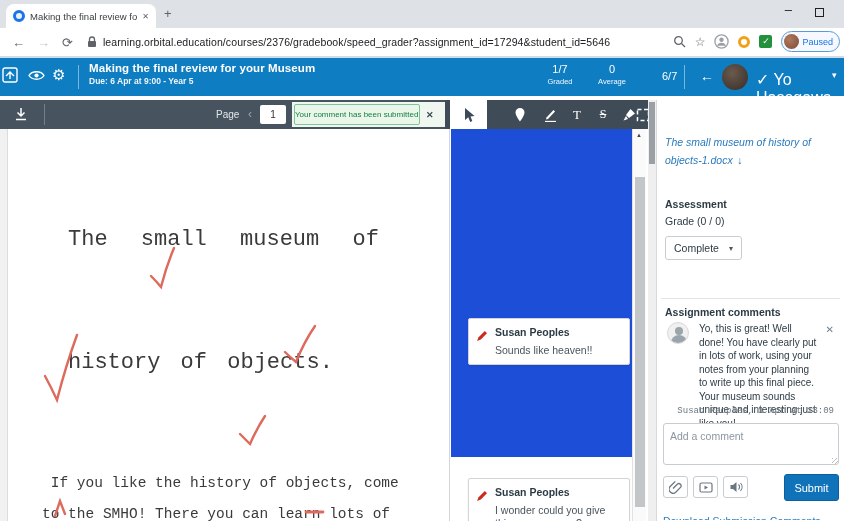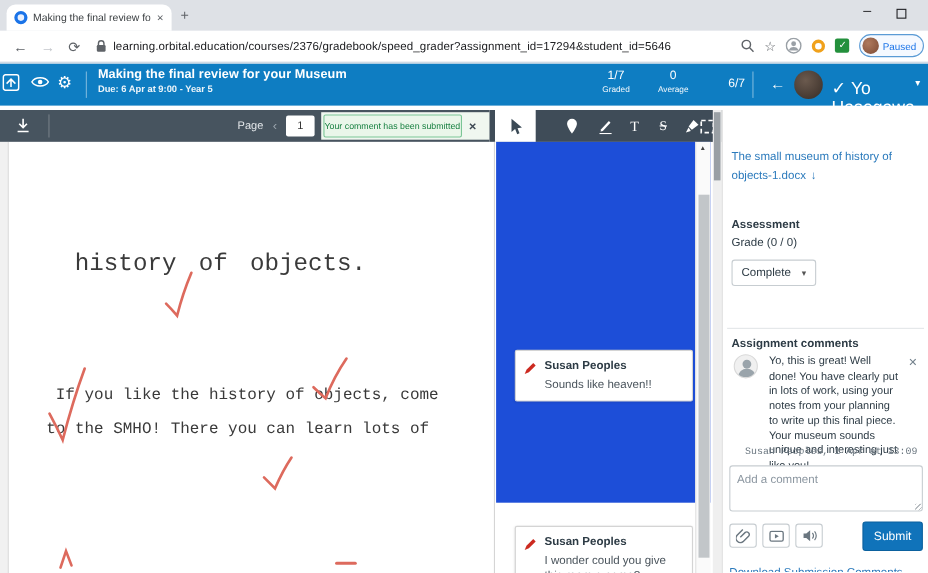--- a/index.html
+++ b/index.html
@@ -243,20 +243,21 @@
       <svg width="14" height="14" viewBox="0 0 14 14">
           <rect x="1.5" y="1.5" width="11" height="11" fill="none" stroke="#fff" stroke-width="1.5" stroke-dasharray="4 2.5"></rect>
         </svg>
     </span>
   </div>
 
   <div class="abs docpane">
     <div class="doc-gutter"></div>
     <div class="doc">
       <div class="doc-title">
+        <div class="doc-line wide">The small museum of</div>
         <div class="doc-line med">history of objects.</div>
       </div>
       <div class="doc-body">
         <div class="doc-line"> If you like the history of objects, come</div>
         <div class="doc-line">to the SMHO! There you can learn lots of</div>
 
       </div>
     </div>
 
     <svg class="ink" width="450" height="392" viewBox="0 0 450 392">
@@ -294,21 +295,21 @@
       <span class="mid-up">▲</span>
       <span class="mid-thumb"></span>
     </div>
   </div>
 
   <div class="abs rscroll">
     <span class="rthumb"></span>
   </div>
 
   <div class="abs sidebar">
-    <div class="sb" style="top:32px;">
+    <div class="sb" style="top:32px;font-style:italic;">
       <span class="sb-link">The small museum of history of objects-1.docx</span>
       <span class="sb-link">↓</span>
     </div>
 
     <div class="sb sb-label" style="top:98px;">Assessment</div>
     <div class="sb sb-sub" style="top:115px;">Grade (0 / 0)</div>
     <div class="sb" style="top:136px;">
       <span class="gradebox">
         <span>Complete</span>
         <span style="font-size:8px; color:#555;">▾</span>

